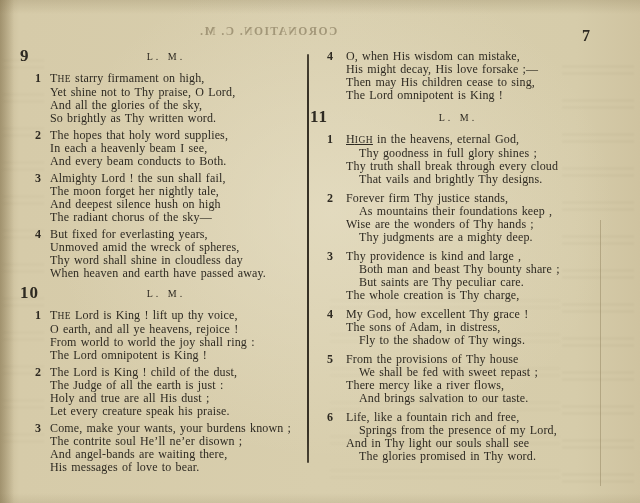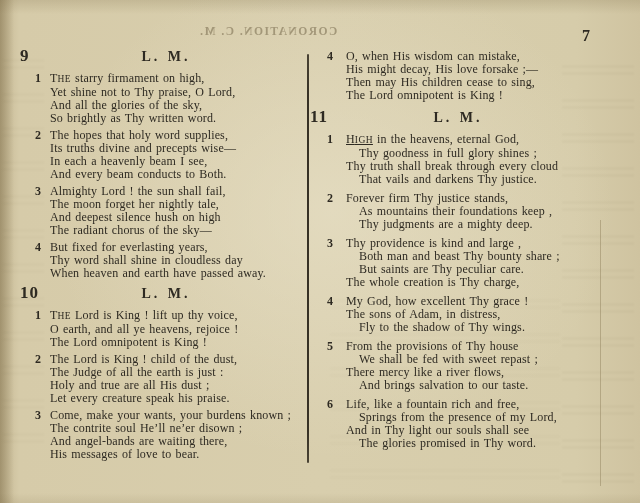--- a/index.html
+++ b/index.html
@@ -39,21 +39,21 @@
     background:linear-gradient(180deg,#4a4334 0%, #373125 10%, #373125 92%, #4a4334 100%);
     border-radius:1px;}
 
   .col{position:absolute;font-size:12px;line-height:13px;letter-spacing:.15px;word-spacing:1px;}
   .col-left{left:26px;top:44px;width:280px;}
   .col-right{left:322px;top:50px;width:272px;}
 
   .hymn-heading{position:relative;text-align:center;margin:3px 0 6px 0;line-height:19px;height:19px;}
   .hymn-number{position:absolute;left:-6px;top:-1px;font-weight:bold;font-size:17px;letter-spacing:1px;}
   .col-right .hymn-number{left:-12px;}
-  .hymn-meter{font-weight:bold;font-size:14px;letter-spacing:3px;}
+  .hymn-meter{font-weight:normal;font-size:10px;letter-spacing:3px;}
 
   .verse{position:relative;padding-left:24px;margin-bottom:4px;}
   .col-right .verse{margin-bottom:6px;}
   .vnum{position:absolute;left:9px;font-weight:bold;}
   .col-right .vnum{left:5px;}
   .line{white-space:nowrap;}
   .line.alt{margin-left:13px;}
   .scword .sc{font-size:9.5px;letter-spacing:.4px;}
 </style>
 </head>
@@ -81,42 +81,43 @@
         <div class="hymn-meter">L. M.</div>
       </div>
       <div class="verse">
         <div class="line"><div class="vnum">1</div><div class="scword" style="display: inline;">T<div class="sc" style="display: inline;">HE</div></div> starry firmament on high,</div>
         <div class="line">Yet shine not to Thy praise, O Lord,</div>
         <div class="line">And all the glories of the sky,</div>
         <div class="line">So brightly as Thy written word.</div>
       </div>
       <div class="verse">
         <div class="line"><div class="vnum">2</div>The hopes that holy word supplies,</div>
-        <div class="line">Its truths divine and precepts wise—</div>
         <div class="line">In each a heavenly beam I see,</div>
         <div class="line">And every beam conducts to Both.</div>
       </div>
       <div class="verse">
         <div class="line"><div class="vnum">3</div>Almighty Lord ! the sun shall fail,</div>
         <div class="line">The moon forget her nightly tale,</div>
         <div class="line">And deepest silence hush on high</div>
         <div class="line">The radiant chorus of the sky—</div>
       </div>
       <div class="verse">
         <div class="line"><div class="vnum">4</div>But fixed for everlasting years,</div>
+        <div class="line">Unmoved amid the wreck of spheres,</div>
         <div class="line">Thy word shall shine in cloudless day</div>
         <div class="line">When heaven and earth have passed away.</div>
       </div>
       <div class="hymn-heading">
         <div class="hymn-number">10</div>
         <div class="hymn-meter">L. M.</div>
       </div>
       <div class="verse">
         <div class="line"><div class="vnum">1</div><div class="scword" style="display: inline;">T<div class="sc" style="display: inline;">HE</div></div> Lord is King ! lift up thy voice,</div>
         <div class="line">O earth, and all ye heavens, rejoice !</div>
+        <div class="line">From world to world the joy shall ring :</div>
         <div class="line">The Lord omnipotent is King !</div>
       </div>
       <div class="verse">
         <div class="line"><div class="vnum">2</div>The Lord is King ! child of the dust,</div>
         <div class="line">The Judge of all the earth is just :</div>
         <div class="line">Holy and true are all His dust ;</div>
         <div class="line">Let every creature speak his praise.</div>
       </div>
       <div class="verse">
         <div class="line"><div class="vnum">3</div>Come, make your wants, your burdens known ;</div>
@@ -133,25 +134,26 @@
         <div class="line">The Lord omnipotent is King !</div>
       </div>
       <div class="hymn-heading">
         <div class="hymn-number">11</div>
         <div class="hymn-meter">L. M.</div>
       </div>
       <div class="verse">
         <div class="line"><div class="vnum">1</div><div class="scword" style="display: inline; text-decoration: underline;">H<div class="sc" style="display: inline;">IGH</div></div> in the heavens, eternal God,</div>
         <div class="line alt">Thy goodness in full glory shines ;</div>
         <div class="line">Thy truth shall break through every cloud</div>
-        <div class="line alt">That vails and darkens Thy justice.</div>
+        <div class="line alt">That vails and brightly Thy designs.</div>
       </div>
       <div class="verse">
         <div class="line"><div class="vnum">2</div>Forever firm Thy justice stands,</div>
         <div class="line alt">As mountains their foundations keep ,</div>
+        <div class="line">Wise are the wonders of Thy hands ;</div>
         <div class="line alt">Thy judgments are a mighty deep.</div>
       </div>
       <div class="verse">
         <div class="line"><div class="vnum">3</div>Thy providence is kind and large ,</div>
         <div class="line alt">Both man and beast Thy bounty share ;</div>
         <div class="line alt">But saints are Thy peculiar care.</div>
         <div class="line">The whole creation is Thy charge,</div>
       </div>
       <div class="verse">
         <div class="line"><div class="vnum">4</div>My God, how excellent Thy grace !</div>

